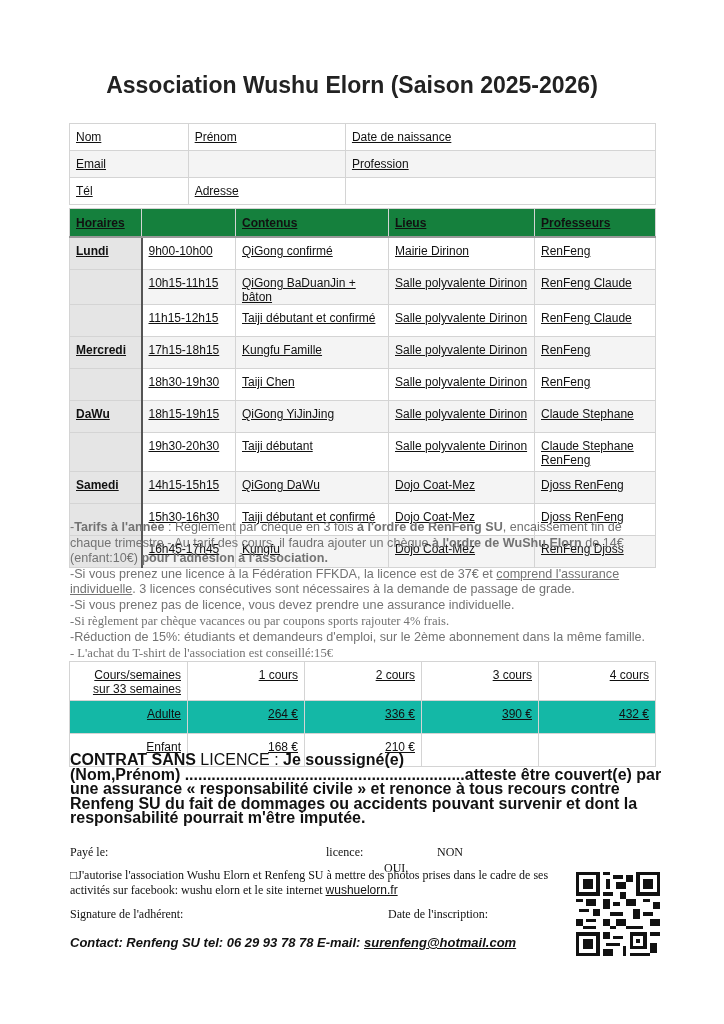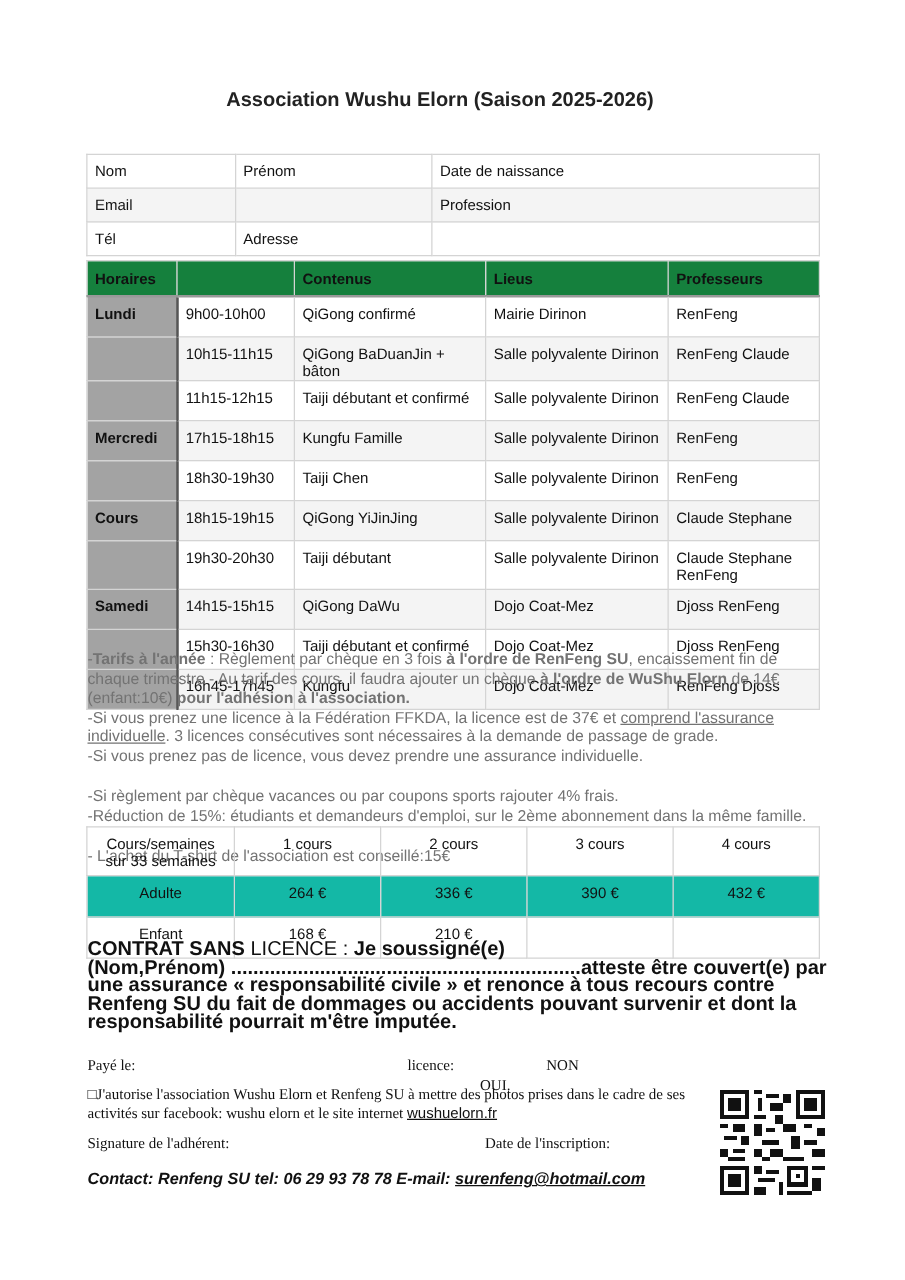--- a/index.html
+++ b/index.html
@@ -1,34 +1,34 @@
 <!DOCTYPE html>
 <html><head>
 <meta charset="utf-8">
 <style>
   html,body{margin:0;padding:0;background:#fff;}
   body{width:724px;height:1024px;position:relative;overflow:hidden;font-family:"Liberation Sans",sans-serif;color:#111;}
-  .title{position:absolute;left:0;width:704px;top:72px;text-align:center;font-weight:bold;font-size:16px;color:#222;}
-  table{border-collapse:collapse;position:absolute;left:69px;width:587px;font-size:12px;color:#111;}
+  .title{position:absolute;left:0;width:704px;top:72px;text-align:center;font-weight:bold;font-size:23px;color:#222;}
+  table{border-collapse:collapse;position:absolute;left:69px;width:587px;font-size:12px;color:#111;text-decoration:underline;}
   td,th{border:1px solid #d4d4d4;padding:0 6px;text-align:left;font-weight:normal;}
   .info{top:123px;}
   .info td{height:26px;}
   .info tr:nth-child(2) td{background:#f4f4f4;}
   .sched{top:208px;}
   .sched th{background:#15803d;font-weight:bold;height:27px;border-bottom:2px solid #999;}
   .sched td{height:25px;vertical-align:top;padding-top:6px;}
-  .sched td.day{background:#a3a3a3;font-weight:bold;border-right:2px solid #555;}
+  .sched td.day{background:#e5e5e5;font-weight:bold;border-right:2px solid #555;}
   .sched tr:nth-child(even) td:not(.day){background:#f4f4f4;}
   .sched td.tall{height:32px;}
   .notes{position:absolute;left:70px;top:520px;width:590px;font-size:12.6px;line-height:15.5px;color:#737373;}
   .notes p{margin:0;}
-  .notes .gap{margin-top:17px;}
+  .notes .gap{margin-top:1px;font-family:Liberation Serif, serif;}
   .u{text-decoration:underline;}
   .price{top:661px;}
-  .price td{text-align:center;height:26px;vertical-align:top;padding-top:6px;}
+  .price td{text-align:right;height:26px;vertical-align:top;padding-top:6px;}
   .price tr:first-child td{height:32px;}
   .price tr:nth-child(2) td{background:#14b8a6;}
   .contrat{position:absolute;left:70px;top:753px;width:600px;font-size:16px;line-height:14.5px;font-weight:bold;}
   .serif{font-family:"Liberation Serif",serif;font-size:12px;position:absolute;}
   .contact{position:absolute;left:70px;top:935px;font-size:13px;font-weight:bold;font-style:italic;}
   .qr{position:absolute;left:576px;top:872px;width:84px;height:84px;}
 </style>
 </head>
 <body>
 
@@ -101,21 +101,21 @@
         <td>RenFeng</td>
       </tr>
       <tr>
         <td class="day"></td>
         <td>18h30-19h30</td>
         <td>Taiji Chen</td>
         <td>Salle polyvalente Dirinon</td>
         <td>RenFeng</td>
       </tr>
       <tr>
-        <td class="day">Cours</td>
+        <td class="day">DaWu</td>
         <td>18h15-19h15</td>
         <td>QiGong YiJinJing</td>
         <td>Salle polyvalente Dirinon</td>
         <td>Claude Stephane</td>
       </tr>
       <tr>
         <td class="day tall"></td>
         <td class="tall">19h30-20h30</td>
         <td class="tall">Taiji débutant</td>
         <td class="tall">Salle polyvalente Dirinon</td>

